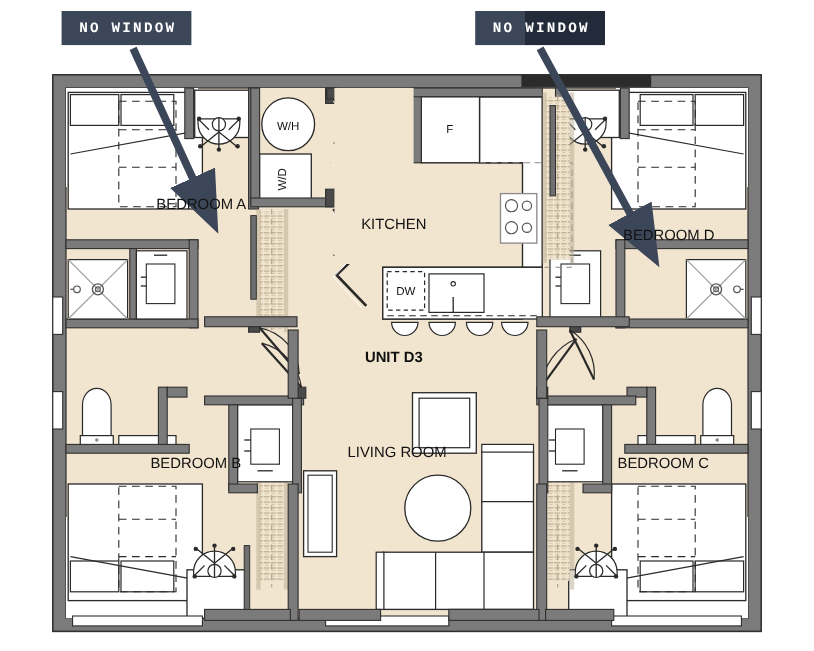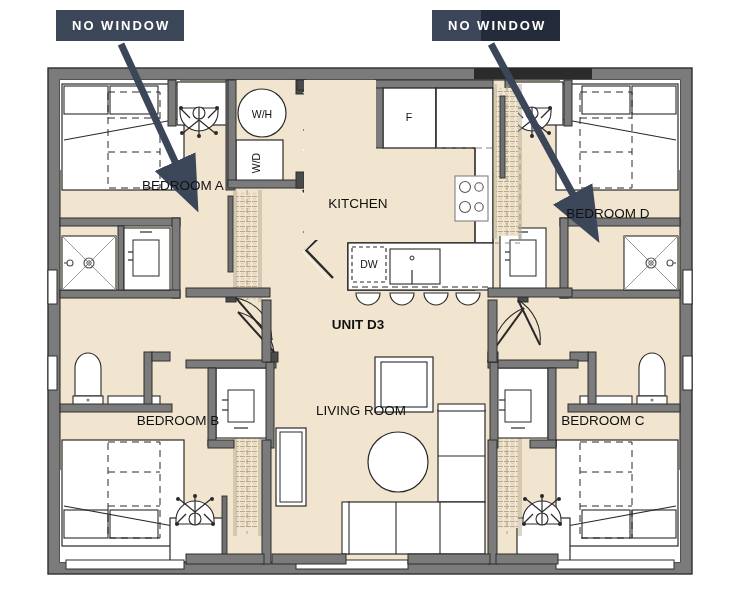--- a/index.html
+++ b/index.html
@@ -12,21 +12,21 @@
   .callout{
     position:absolute;
     background:#3c4659;
     color:#ffffff;
     font-weight:bold;
     font-size:13px;
     letter-spacing:2.0px;
     line-height:1;
     padding:9px 14px 9px 16px;
     white-space:nowrap;
-    font-family:Liberation Sans, sans-serif;
+    font-family:Liberation Mono, monospace;
     text-align:right;
   }
   .callout.dark-split{
     background:linear-gradient(to right,#3c4659 0%,#3c4659 38%,#232b3a 38%,#232b3a 100%);
   }
   #callout-left{left:56px;top:10px;}
   #callout-right{left:432px;top:10px;}
 </style>
 </head>
 <body>

